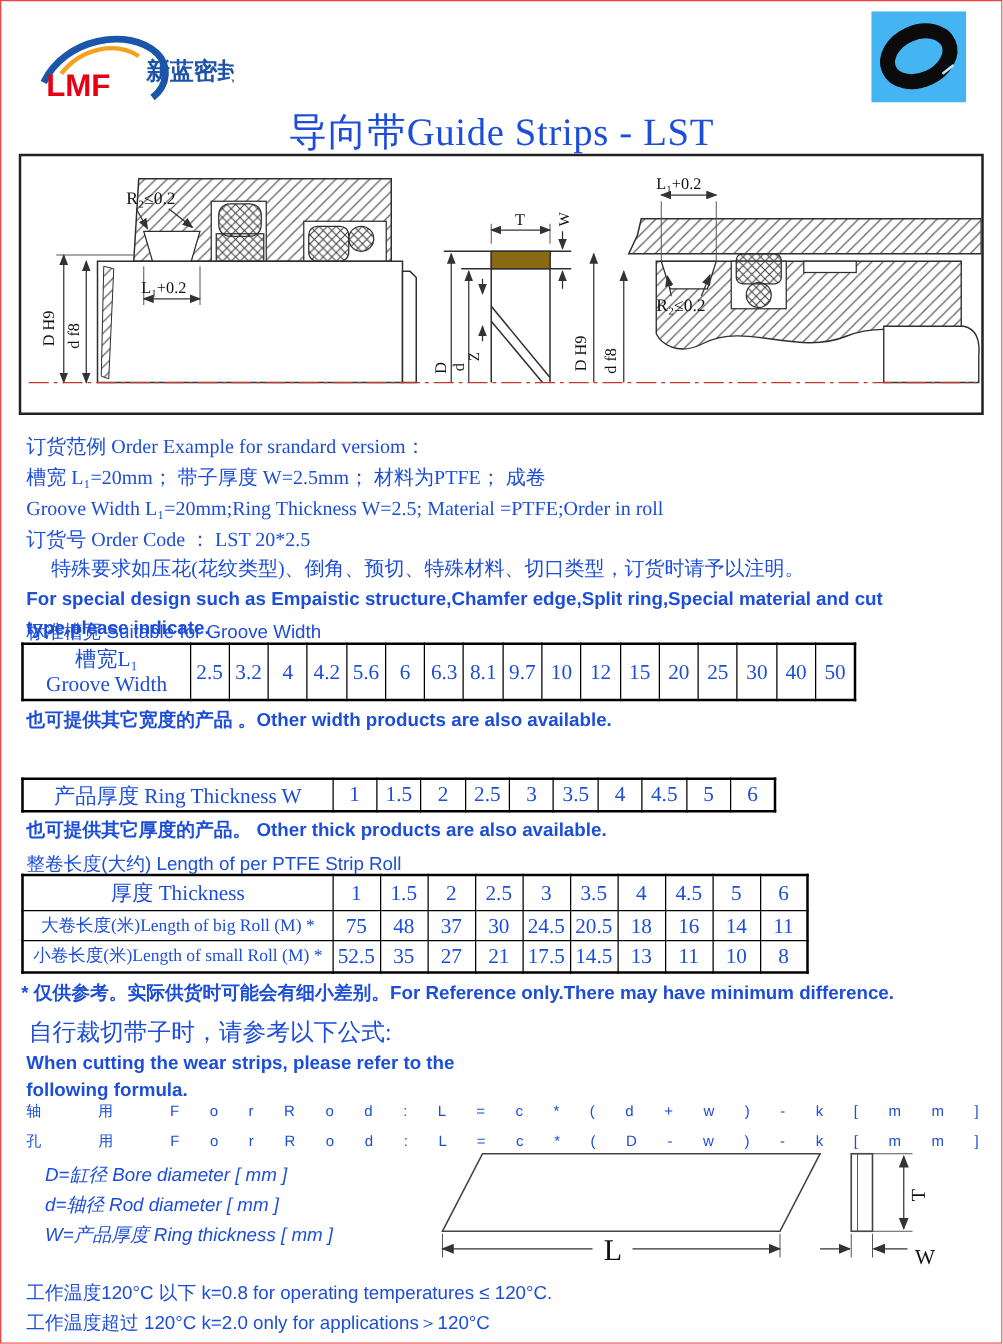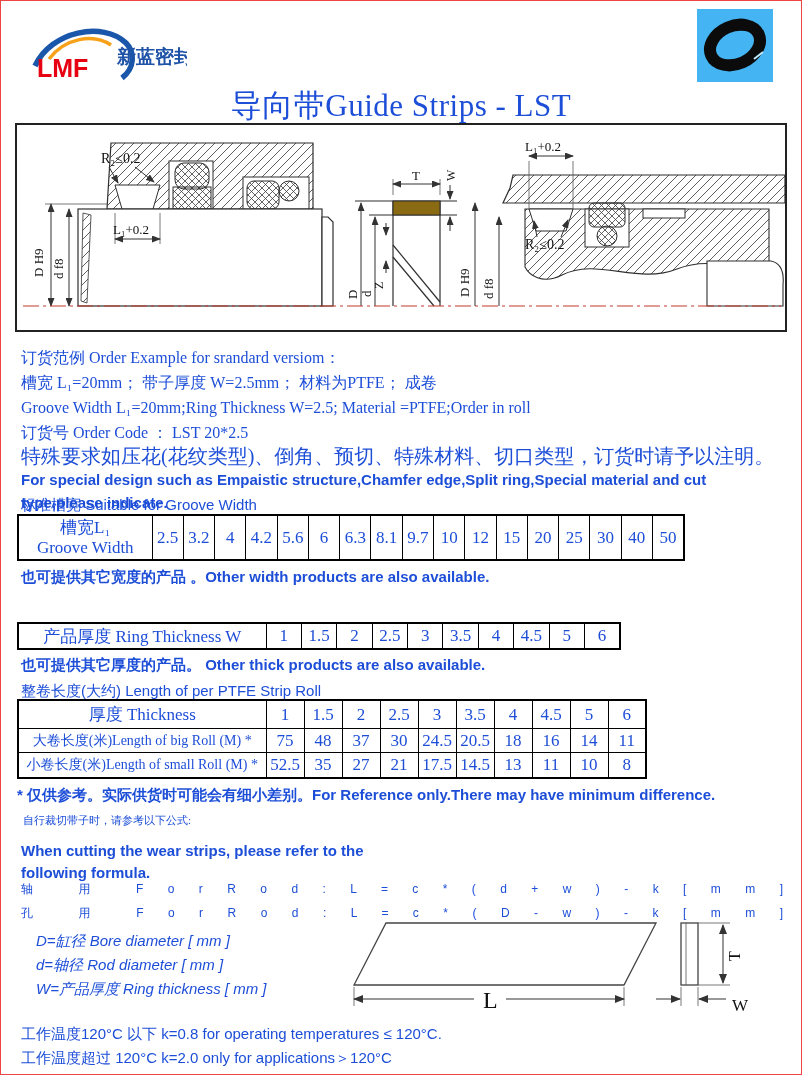--- a/index.html
+++ b/index.html
@@ -175,21 +175,21 @@
   </div>
 
   <div class="abs serif txt16" style="left:20px;top:344px;width:760px;">
     <div>订货范例 Order Example for srandard versiom：</div>
     <div>槽宽  L₁=20mm； 带子厚度  W=2.5mm； 材料为PTFE；  成卷</div>
     <div>Groove Width L₁=20mm;Ring Thickness W=2.5; Material =PTFE;Order in roll</div>
     <div>订货号 Order Code ：  LST 20*2.5</div>
   </div>
 
   <div class="abs" style="left:20px;top:443px;width:770px;">
-    <div class="serif" style="font-size:20px;line-height:24px;">特殊要求如压花(花纹类型)、倒角、预切、特殊材料、切口类型，订货时请予以注明。</div>
+    <div class="serif" style="font-size:16px;line-height:24px;margin-left:20px;">特殊要求如压花(花纹类型)、倒角、预切、特殊材料、切口类型，订货时请予以注明。</div>
     <div class="sans txt15">For special design such as Empaistic structure,Chamfer edge,Split ring,Special material and cut type,please indicate.</div>
   </div>
 
   <div class="abs cap" style="left:20px;top:495px;">标准槽宽 Suitable for Groove Width</div>
   <table class="abs dt" style="left:16px;top:513px;width:668px;height:47px;">
     <colgroup>
         <col style="width:134px;">
       </colgroup>
     <tbody>
         <tr>
@@ -283,21 +283,21 @@
       <td>14.5</td>
       <td>13</td>
       <td>11</td>
       <td>10</td>
       <td>8</td>
     </tr>
   </tbody>
     </table>
   <div class="abs sans txt15" style="left:16px;top:782px;">* 仅供参考。实际供货时可能会有细小差别。For Reference only.There may have minimum difference.</div>
 
-  <div class="abs serif" style="left:22px;top:812px;font-size:11px;">自行裁切带子时，请参考以下公式:</div>
+  <div class="abs serif" style="left:22px;top:812px;font-size:19px;">自行裁切带子时，请参考以下公式:</div>
   <div class="abs sans txt15" style="left:20px;top:838px;">When cutting the wear strips, please refer to the</div>
   <div class="abs sans txt15" style="left:20px;top:860px;">following formula.</div>
 
   <div class="abs sans formula" style="left:20px;top:880px;">轴 用 F o r R o d : L = c * ( d + w ) - k [ m m ]</div>
   <div class="abs sans formula" style="left:20px;top:904px;">孔 用 F o r R o d : L = c * ( D - w ) - k [ m m ]</div>
 
   <div class="abs def" style="left:35px;top:928px;font-style:italic;">
     <div>D=缸径 Bore diameter [ mm ]</div>
     <div>d=轴径 Rod diameter [ mm ]</div>
     <div>W=产品厚度 Ring thickness [ mm ]</div>

